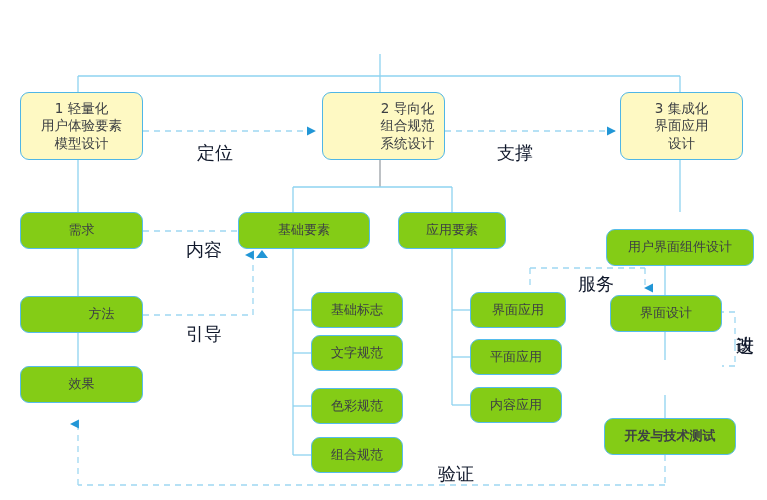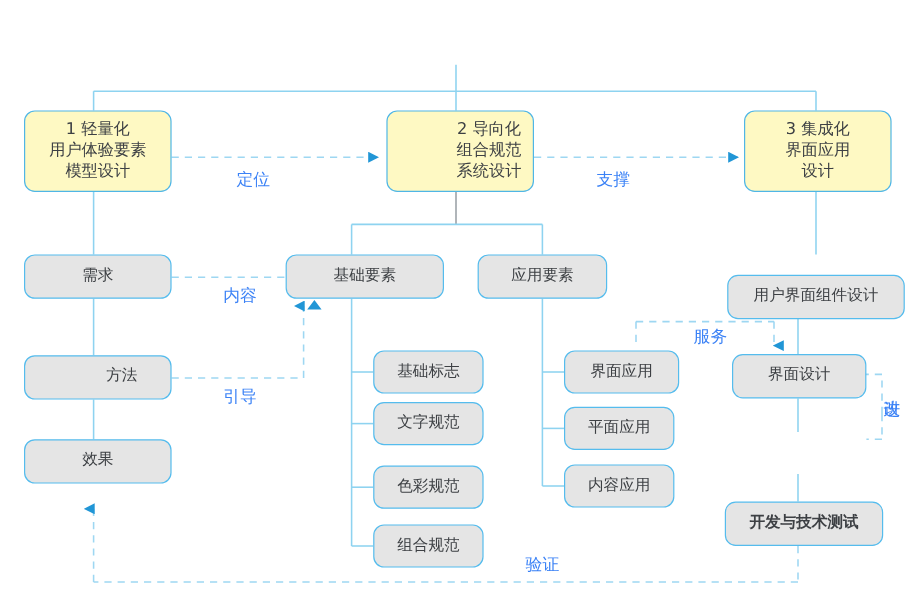--- a/index.html
+++ b/index.html
@@ -2,26 +2,26 @@
 <html><head>
 <meta charset="utf-8">
 <style>
   html,body{margin:0;padding:0;background:#ffffff;}
   body{font-family:"DejaVu Sans","Liberation Sans",sans-serif;}
   #canvas{position:relative;width:767px;height:500px;background:#fff;overflow:hidden;}
   svg#wires{position:absolute;left:0;top:0;width:767px;height:500px;}
   .node{position:absolute;box-sizing:border-box;display:flex;align-items:center;
         justify-content:center;text-align:center;border-radius:9px;
         color:#3d4044;line-height:1.28;}
-  .node.plain{background:#e5e5e5;border:1.4px solid #55bced;font-size:13px;}
+  .node.plain{background:#84cc16;border:1.4px solid #55bced;font-size:13px;}
   .node.fill{background:#fef9c3;border:1.4px solid #4fb6e6;font-size:13.5px;}
   .node.title{background:#1099e2;border:none;color:#ffffff;font-size:15.5px;
               border-radius:2px;font-weight:400;}
   .node .tl{display:block;}
-  .edge-label{position:absolute;font-size:14px;color:#3b82f6;white-space:nowrap;}
+  .edge-label{position:absolute;font-size:18px;color:#0f172a;white-space:nowrap;}
   .edge-label.vert{writing-mode:vertical-rl;text-orientation:upright;line-height:1.05;}
 </style>
 </head>
 <body>
 
 <div id="canvas">
 
   <svg id="wires" viewBox="0 0 767 500" xmlns="http://www.w3.org/2000/svg">
     <defs>
       <marker id="ar-up" viewBox="0 0 10 10" refX="5" refY="9" markerWidth="7" markerHeight="7" orient="auto-start-reverse">

